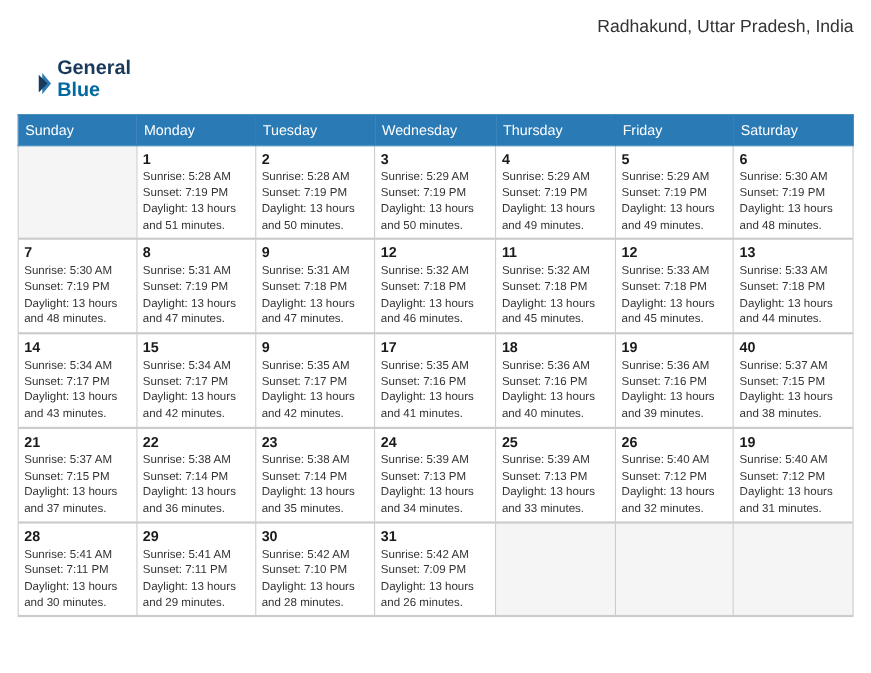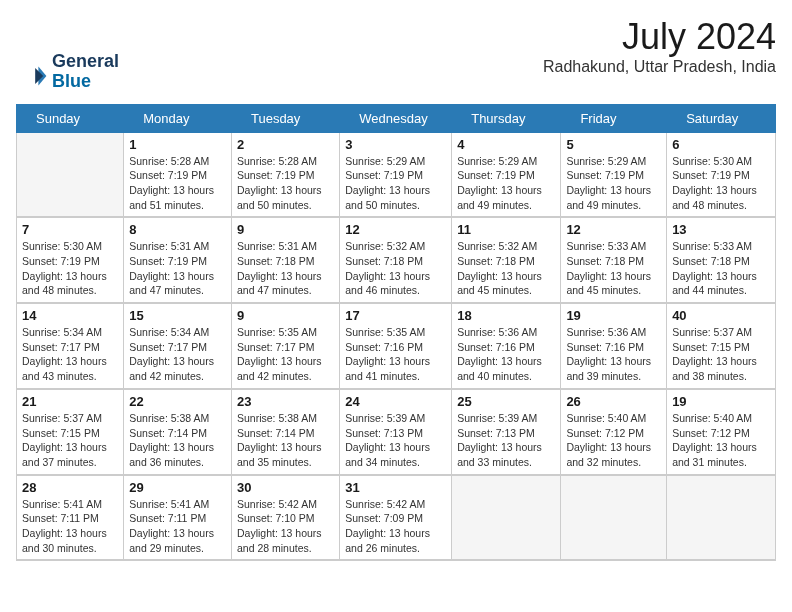--- a/index.html
+++ b/index.html
@@ -49,21 +49,21 @@
       margin-left: 46px;
     }
     table {
       width: 100%;
       border-collapse: collapse;
       font-size: 11px;
     }
     thead tr th {
       background: #2a7ab5;
       color: #fff;
-      padding: 6px 19px;
+      padding: 6px 6px;
       text-align: left;
       font-size: 13px;
       font-weight: normal;
       border: 1px solid #2a7ab5;
     }
     tbody tr td {
       border: 1px solid #ccc;
       vertical-align: top;
       padding: 4px 5px;
       width: 113px;
@@ -100,21 +100,20 @@
     <div>
       <div class="logo-text">
         <span>General</span>
       </div>
       <div class="logo-text logo-blue">
         <span>Blue</span>
       </div>
     </div>
   </div>
   <div class="title-block">
-    <div class="month-title">July 2024</div>
     <div class="location-title">Radhakund, Uttar Pradesh, India</div>
   </div>
 </div>
 
 <table>
   <thead>
     <tr>
     <th>Sunday</th>
         <th>Monday</th>
         <th>Tuesday</th>

